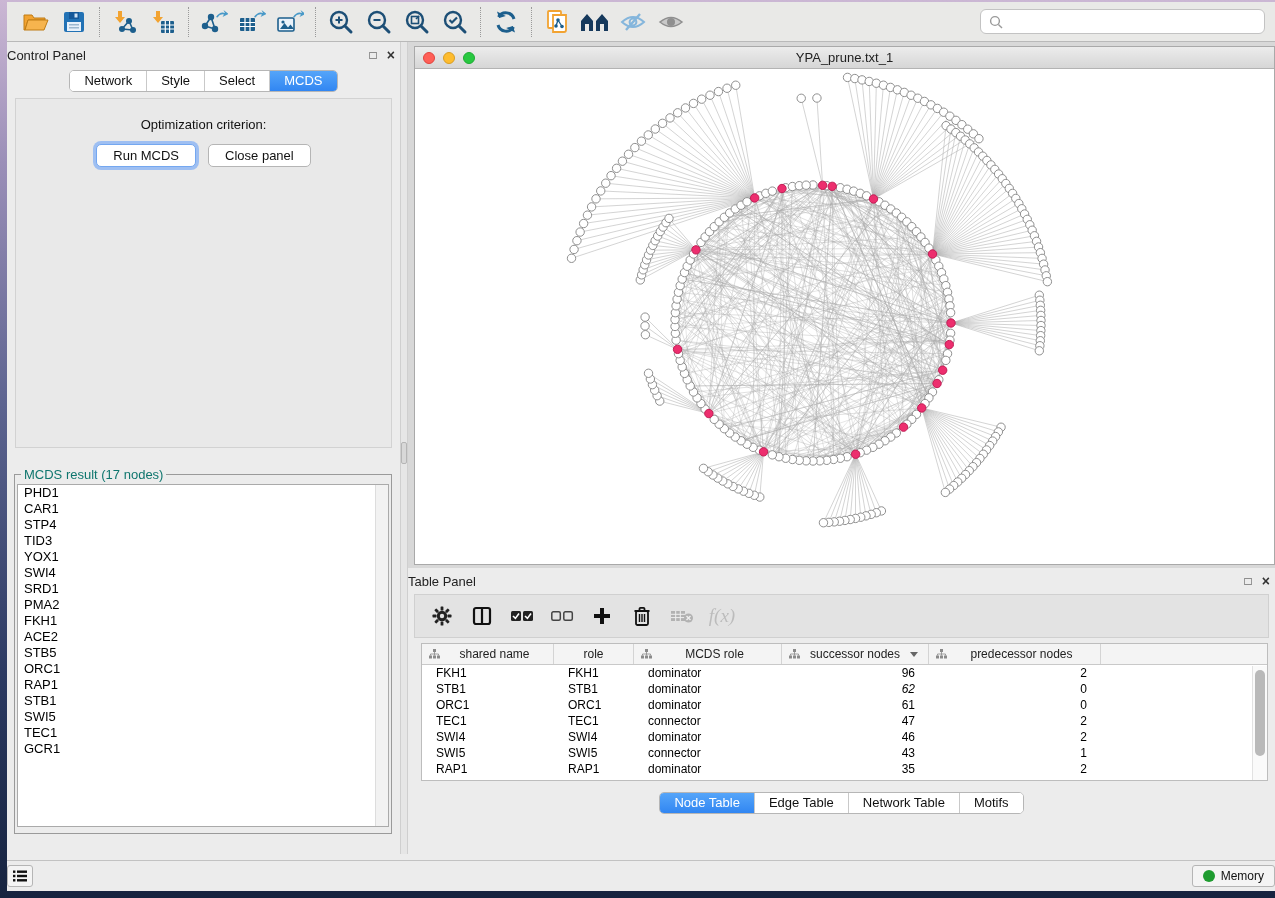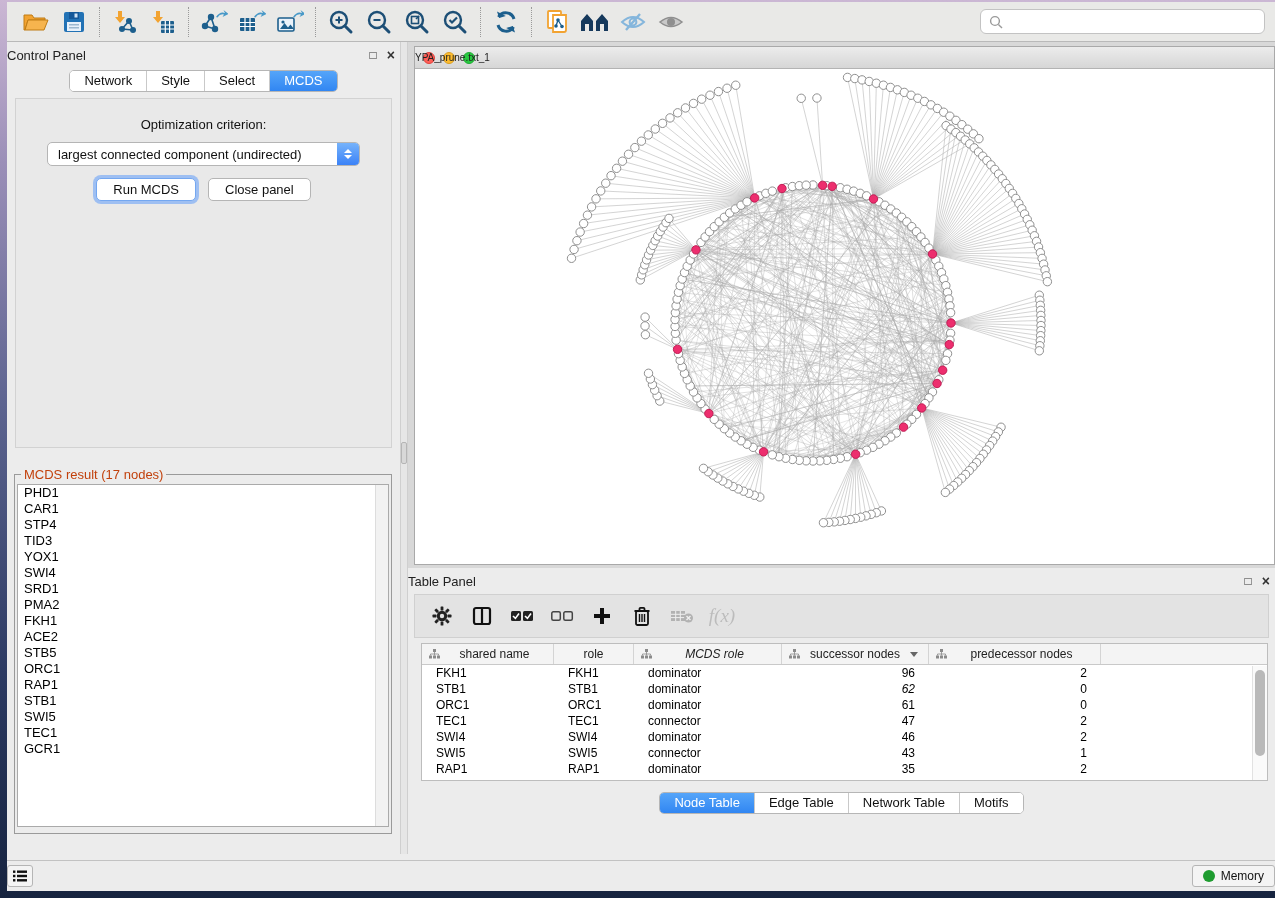--- a/index.html
+++ b/index.html
@@ -55,36 +55,36 @@
   .chev { width:0; height:0; border-left:4px solid transparent; border-right:4px solid transparent; }
   .chev.up { border-bottom:4px solid #fff; }
   .chev.down { border-top:4px solid #fff; }
   .btn-row { display:flex; justify-content:center; gap:12px; margin-top:12px; }
   .mac-btn { height:23px; padding:0 16px; background:#fff; border:1px solid #b5b5b5; border-radius:5px;
     font-size:13px; color:#111; cursor:pointer; font-family:"Liberation Sans",sans-serif; }
   .mac-btn.focused { box-shadow:0 0 0 3px rgba(96,156,250,.55); border-color:#74a7f0; }
 
   .fieldset { position:absolute; left:7px; right:8px; top:425px; bottom:20px; border:1px solid #9a9a9a; margin:0;
      background:#ececec; }
-  .fieldset legend { font-size:13px; color:#c2410c; margin-left:6px; padding:0 3px; }
+  .fieldset legend { font-size:13px; color:#0f766e; margin-left:6px; padding:0 3px; }
   .mcds-list { position:absolute; left:2px; right:2px; top:2px; bottom:2px; background:#fff;
     border:1px solid #aaa; overflow:hidden; }
   .mcds-list .item { font-size:13px; line-height:16px; padding-left:6px; color:#000; }
   .mcds-scroll { position:absolute; right:0; top:0; bottom:0; width:13px; background:#f2f2f2; border-left:1px solid #ddd; }
 
   
   .net-frame { position:absolute; left:6px; top:4px; right:0; height:519px; background:#fff;
     border:1px solid #a9a9a9; }
   .net-title { height:22px; background:linear-gradient(#ececec,#d6d6d6); border-bottom:1px solid #b3b3b3;
     display:flex; align-items:center; padding:0 8px; position:relative; }
   .tl { width:12px; height:12px; border-radius:50%; margin-right:8px; cursor:pointer; }
   .tl.red { background:#ff5f57; border:1px solid #e0443e; }
   .tl.yellow { background:#febc2e; border:1px solid #d89e24; }
   .tl.green { background:#28c840; border:1px solid #1eab33; }
-  .net-title .title-text { position:absolute; left:0; right:0; font-size:10px; color:#222; }
+  .net-title .title-text { position:absolute; left:0; right:0; text-align:center; font-size:13px; color:#222; }
   .net-canvas { position:absolute; left:0; right:0; top:22px; bottom:0; background:#fff; overflow:hidden; }
 
   
   .table-panel { position:absolute; left:0px; right:0; top:526px; bottom:0; background:#ececec; }
   .tp-toolbar { margin:0 6px; height:44px; background:#e3e3e3; border:1px solid #d0d0d0;
     display:flex; align-items:center; padding:0 14px; gap:14px; }
   .tp-icon { width:26px; height:26px; display:flex; align-items:center; justify-content:center; cursor:pointer; }
   .tp-icon.disabled { opacity:.45; cursor:default; }
   .fx { font-family:"Liberation Serif",serif; font-style:italic; font-size:19px; color:#8d8d8d; }
 
@@ -275,27 +275,20 @@
       <div class="cp-tabs">
         <span class="seg">
           <span class="seg-item">Network</span>
           <span class="seg-item">Style</span>
           <span class="seg-item">Select</span>
           <span class="seg-item active">MCDS</span>
         </span>
       </div>
       <div class="cp-body">
         <div class="opt-label">Optimization criterion:</div>
-        <div class="dropdown">
-          <span class="dd-text">largest connected component (undirected)</span>
-          <span class="dd-step">
-            <span class="chev up"></span>
-              <span class="chev down"></span>
-          </span>
-        </div>
         <div class="btn-row">
           <button class="mac-btn focused">Run MCDS</button>
           <button class="mac-btn">Close panel</button>
         </div>
       </div>
       <fieldset class="fieldset">
         <legend>MCDS result (17 nodes)</legend>
         <div style="position:relative; height:calc(100% - 4px);">
           <div class="mcds-list" id="mcds-list">
             <div class="item">PHD1</div>
@@ -1317,21 +1310,21 @@
                     <rect x="4" y="6.5" width="3" height="3"></rect>
                     <rect x="8" y="6.5" width="3" height="3"></rect>
                   </g>
                   <path d="M5.5 3 v2 M1.5 6.5 v-1.5 h8 v1.5 M5.5 5 v1.5" stroke="#8a8a8a" stroke-width="0.8" fill="none"></path>
                 </svg>
                 <span class="lbl">shared name</span>
               </div>
               <div class="th" style="width: 80px;">
                 <span class="lbl">role</span>
               </div>
-              <div class="th" style="width: 148px; font-style: italic;">
+              <div class="th" style="width: 148px;">
                 <svg class="tree-ic" width="11" height="10" viewBox="0 0 11 10">
                   <g fill="#8a8a8a">
                     <rect x="4" y="0" width="3" height="3"></rect>
                     <rect x="0" y="6.5" width="3" height="3"></rect>
                     <rect x="4" y="6.5" width="3" height="3"></rect>
                     <rect x="8" y="6.5" width="3" height="3"></rect>
                   </g>
                   <path d="M5.5 3 v2 M1.5 6.5 v-1.5 h8 v1.5 M5.5 5 v1.5" stroke="#8a8a8a" stroke-width="0.8" fill="none"></path>
                 </svg>
                 <span class="lbl">MCDS role</span>

